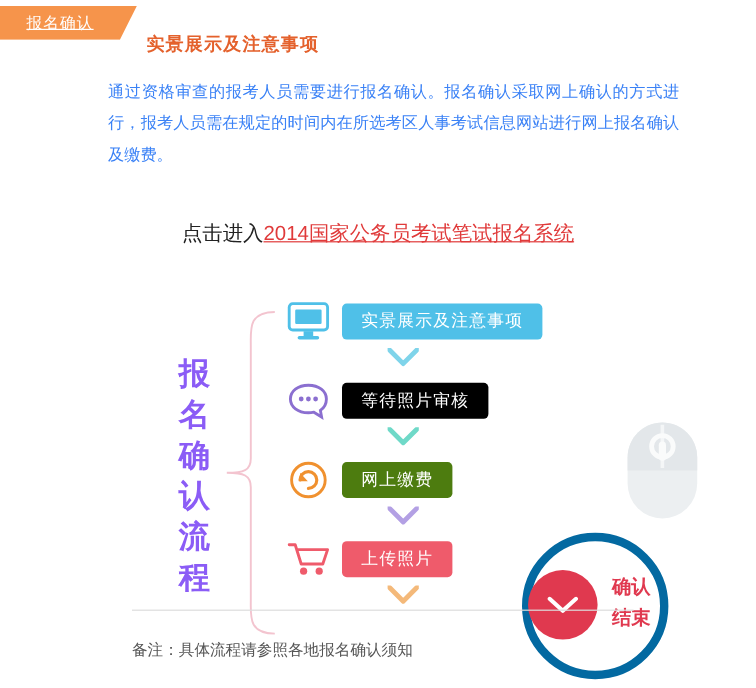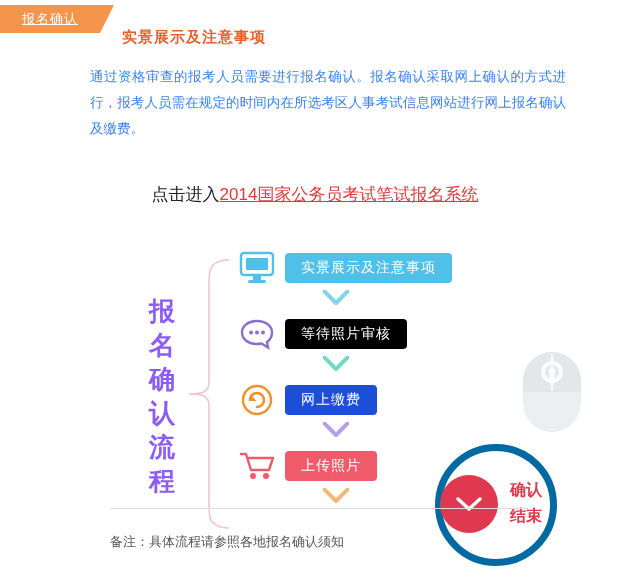--- a/index.html
+++ b/index.html
@@ -234,21 +234,21 @@
     </div>
 
     <div class="row">
       <div class="icon-box">
         <svg width="34" height="34" viewBox="0 0 34 34">
           <circle cx="17" cy="17" r="14" fill="none" stroke="#f0912f" stroke-width="2.4"></circle>
           <path d="M10 17 A7 7 0 1 1 17 24" fill="none" stroke="#f0912f" stroke-width="2.6" stroke-linecap="round"></path>
           <path d="M10 11 L10 18 L16.5 18 Z" fill="#f0912f"></path>
         </svg>
       </div>
-      <div class="pill" style="background:#1d4ed8">网上缴费</div>
+      <div class="pill" style="background:#4d7c0f">网上缴费</div>
     </div>
     <div class="arrow" style="top:242px">
       <svg width="26" height="16" viewBox="0 0 26 16">
           <path d="M1 1 L13 13 L25 1" fill="none" stroke="#f4b97a" stroke-width="4" stroke-linecap="round" stroke-linejoin="round"></path>
         </svg>
     </div>
 
     <div class="row">
       <div class="icon-box">
         <svg width="36" height="32" viewBox="0 0 36 32">

